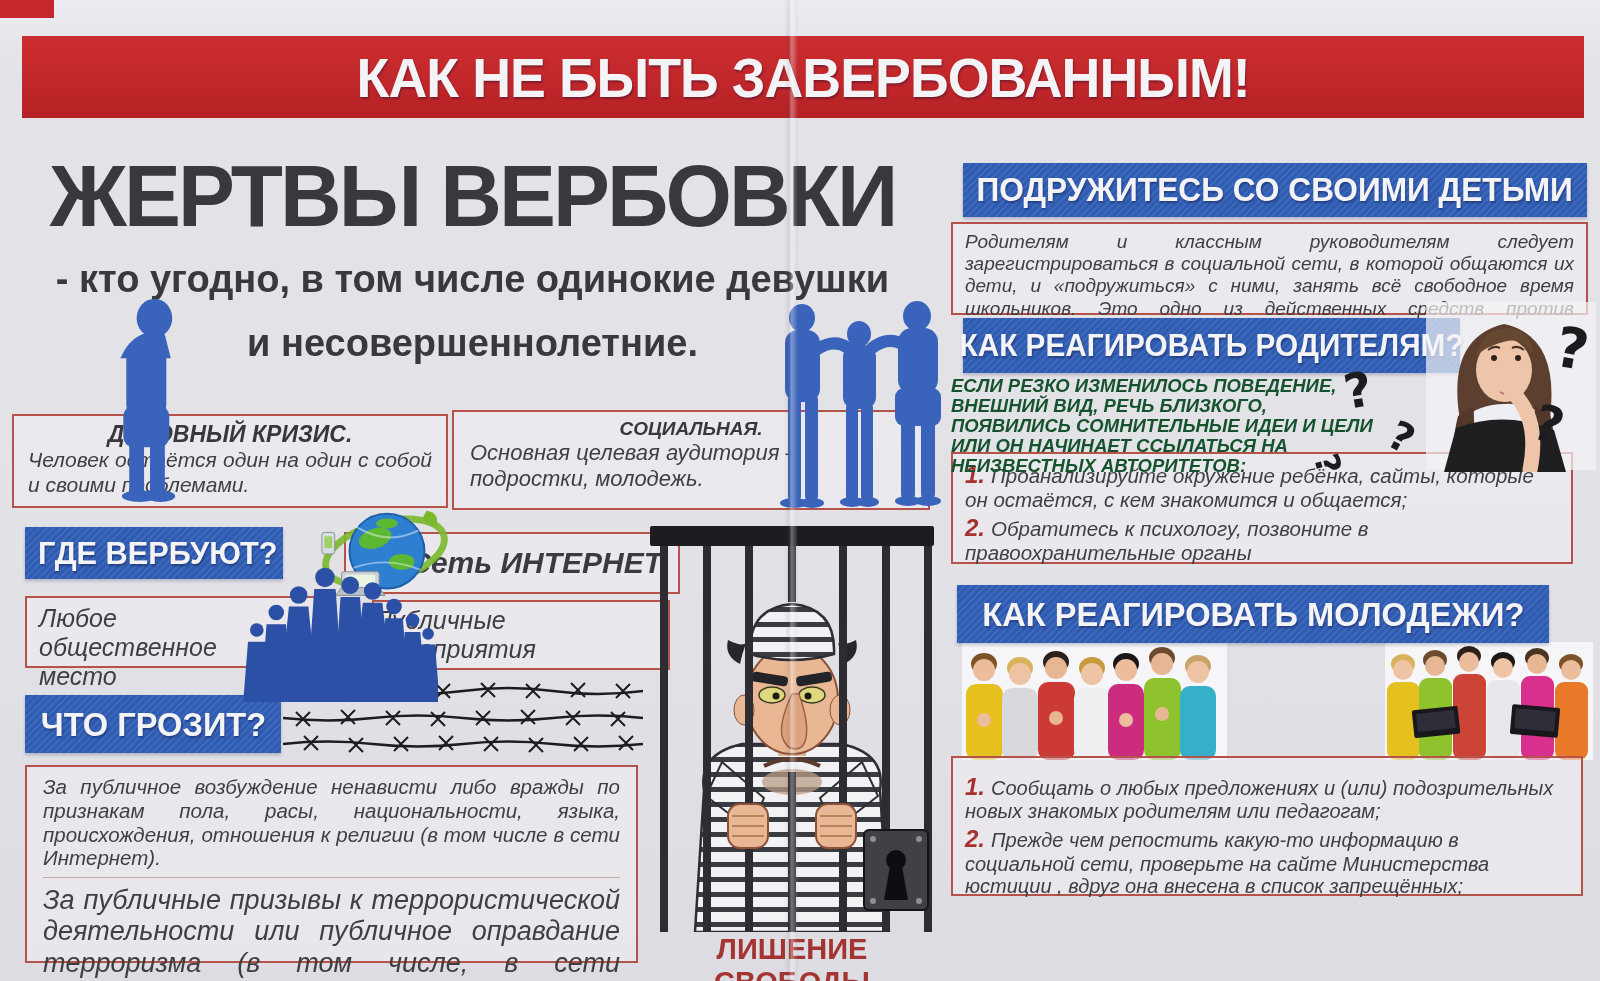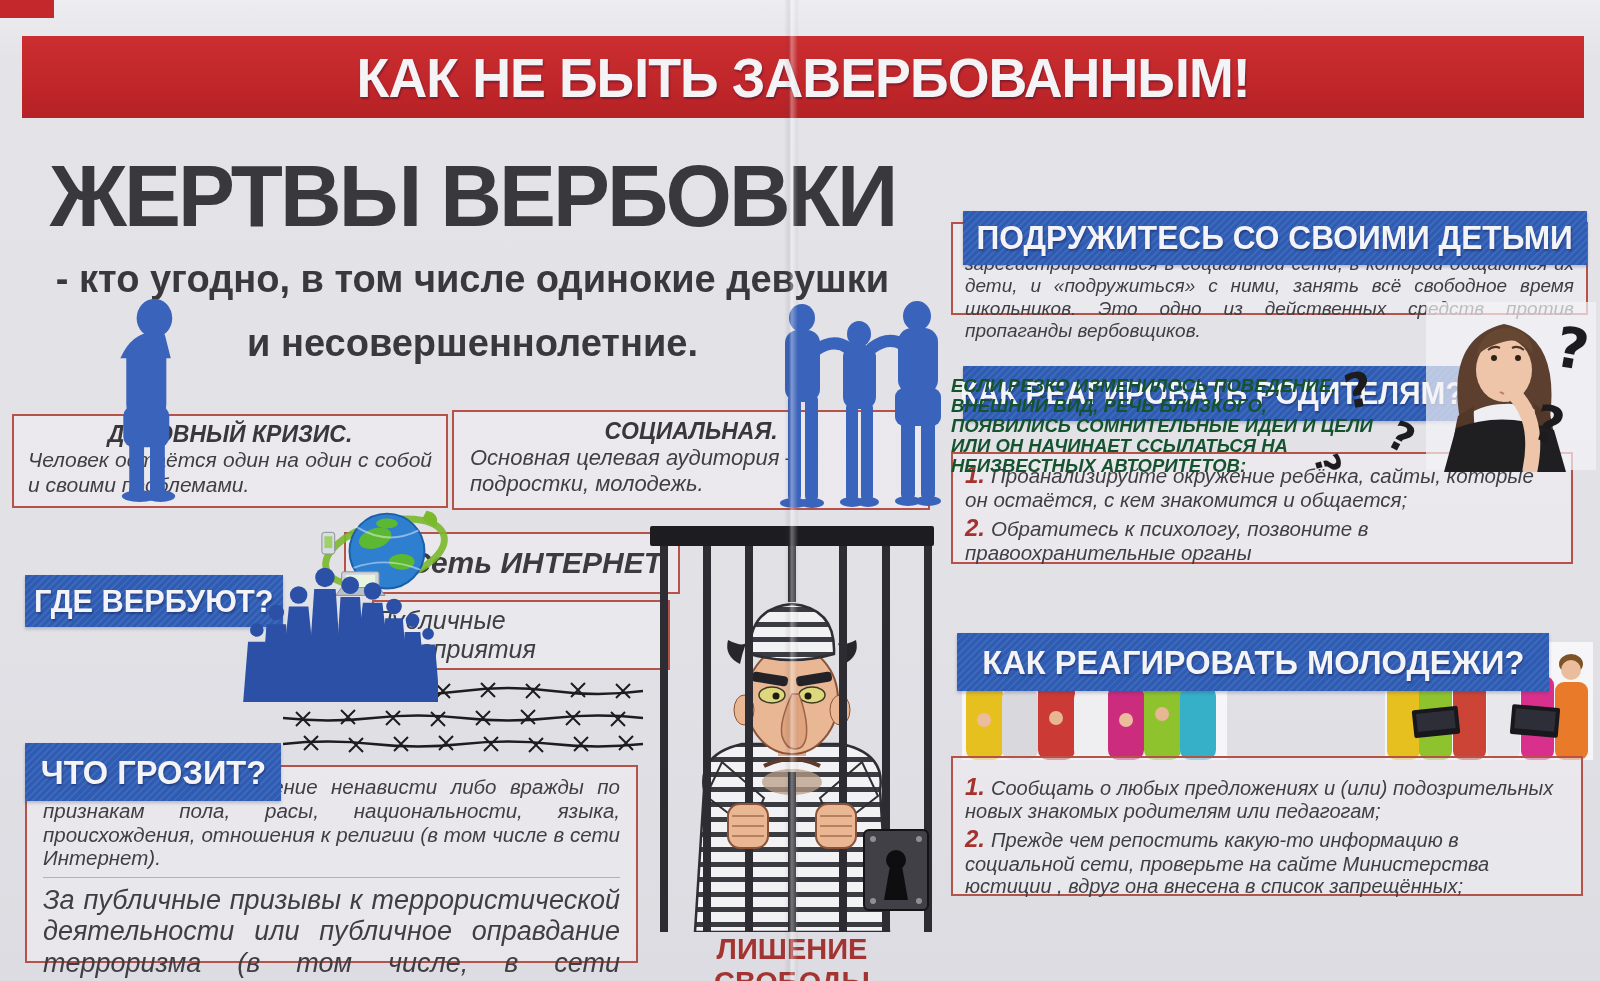--- a/index.html
+++ b/index.html
@@ -8,21 +8,21 @@
   #poster::before{content:"";position:absolute;inset:0;
      background:linear-gradient(180deg,#ededf1 0,#e4e3e8 6%,#e2e1e6 60%,#dddce2 100%);}
   .abs{position:absolute;}
   .fold{left:784px;top:0;width:14px;height:981px;z-index:9;pointer-events:none;
      background:linear-gradient(90deg,rgba(60,60,80,0) 0,rgba(60,60,80,.10) 35%,rgba(255,255,255,.35) 55%,rgba(60,60,80,.06) 100%);}
   .banner-red{background:linear-gradient(180deg,#cb2e30 0,#c0262a 60%,#b52225 100%);
      display:flex;align-items:center;justify-content:center;}
   .banner-blue{background:#2f5cb3;
      background-image:repeating-linear-gradient(135deg,rgba(255,255,255,.07) 0 2px,rgba(0,0,0,0) 2px 5px);
      display:flex;align-items:center;justify-content:center;z-index:2;
-     box-shadow:0 2px 3px rgba(40,40,90,.25);margin-top:48px;}
+     box-shadow:0 2px 3px rgba(40,40,90,.25);}
   .banner-text{color:#f4f3f6;font-weight:bold;white-space:nowrap;
      text-shadow:1px 2px 2px rgba(10,10,50,.35);transform:scaleX(.96);}
   .rbox{border:2px solid #b5524a;background:rgba(240,239,243,.55);z-index:1;box-sizing:border-box;}
   .ital{font-style:italic;color:#3f3e43;}
   .boxtitle{font-weight:bold;font-style:italic;text-align:center;color:#38373c;}
   .step{margin:0 0 2px 0;}
   .stepnum{font-weight:bold;font-style:italic;color:#a5322f;font-size:24px;padding-right:6px;}
   .steptext{font-style:italic;color:#3f3e43;}
   .sep{border:none;border-top:1px solid #c5aaa6;margin:7px 0;}
   .qmark{position:absolute;font-weight:bold;color:#1c1c1f;z-index:5;font-family:"DejaVu Sans",sans-serif;}
@@ -87,25 +87,25 @@
     </svg>
   </div>
 
 
   <div class="abs rbox" style="left:12px;top:414px;width:436px;height:94px;padding:5px 14px;">
     <div class="boxtitle" style="font-size:23px;">ДУХОВНЫЙ КРИЗИС.</div>
     <div class="ital" style="font-size:21px;line-height:1.18;text-align:justify;">Человек остаётся один на один с собой и своими проблемами.</div>
   </div>
 
   <div class="abs rbox" style="left:452px;top:410px;width:478px;height:100px;padding:6px 16px;">
-    <div class="boxtitle" style="font-size:23px;">СОЦИАЛЬНАЯ.</div>
+    <div class="boxtitle" style="font-size:19px;">СОЦИАЛЬНАЯ.</div>
     <div class="ital" style="font-size:22px;line-height:1.2;">Основная целевая аудитория – подростки, молодежь.</div>
   </div>
 
-  <div class="abs banner-blue" style="left:25px;top:527px;width:258px;height:52px;">
+  <div class="abs banner-blue" style="left:25px;top:527px;width:258px;height:52px;justify-content:flex-end;">
     <div class="banner-text" style="font-size:32px;">ГДЕ ВЕРБУЮТ?</div>
   </div>
 
   <div class="abs rbox" style="left:344px;top:532px;width:336px;height:62px;display:flex;align-items:center;justify-content:flex-end;padding-right:16px;">
     <div style="font-size:30px;font-weight:bold;font-style:italic;color:#3b3a40;">Сеть ИНТЕРНЕТ</div>
   </div>
 
   <div class="abs" style="left:316px;top:496px;width:138px;height:120px;z-index:3;">
     <svg viewBox="0 0 140 120" width="138" height="120">
       <ellipse cx="70" cy="56" rx="62" ry="30" fill="none" stroke="#7ab82c" stroke-width="7" transform="rotate(-16 70 56)" opacity=".9"></ellipse>
@@ -116,20 +116,23 @@
       <path d="M40,30 Q72,50 104,34 M38,72 Q72,60 106,74" stroke="rgba(255,255,255,.45)" stroke-width="2" fill="none"></path>
       <path d="M112,14 q14,2 10,16 q-10,-2 -14,-8 Z" fill="#7ab82c"></path>
       <rect x="6" y="36" width="13" height="22" rx="2.5" fill="#d8dde2" stroke="#8a9097"></rect>
       <rect x="8.5" y="40" width="8" height="12" fill="#9fd06a"></rect>
       <rect x="26" y="76" width="38" height="22" rx="2" fill="#cfd4da" stroke="#8a9097"></rect>
       <rect x="30" y="79" width="30" height="15" fill="#e8f4e0"></rect>
       <path d="M20,100 L70,100 L64,92 L26,92 Z" fill="#b9bfc6" stroke="#8a9097"></path>
     </svg>
   </div>
 
+  <div class="abs rbox" style="left:25px;top:596px;width:296px;height:72px;padding:6px 0 0 12px;">
+    <div class="ital" style="font-size:25px;line-height:1.15;width:240px;">Любое общественное место</div>
+  </div>
 
   <div class="abs" style="left:243px;top:556px;width:195px;height:146px;z-index:3;">
     <svg viewBox="0 0 200 150" width="195" height="146">
       <g fill="#2b50a6">
         <circle cx="14" cy="76" r="7"></circle>
           <path d="M5,88 h18 l5,62 h-28 Z"></path>
         <circle cx="34" cy="58" r="8"></circle>
           <path d="M24,70 h20 l6,80 h-32 Z"></path>
         <circle cx="57" cy="40" r="9"></circle>
           <path d="M47,52 h20 l10,98 h-40 Z"></path>

